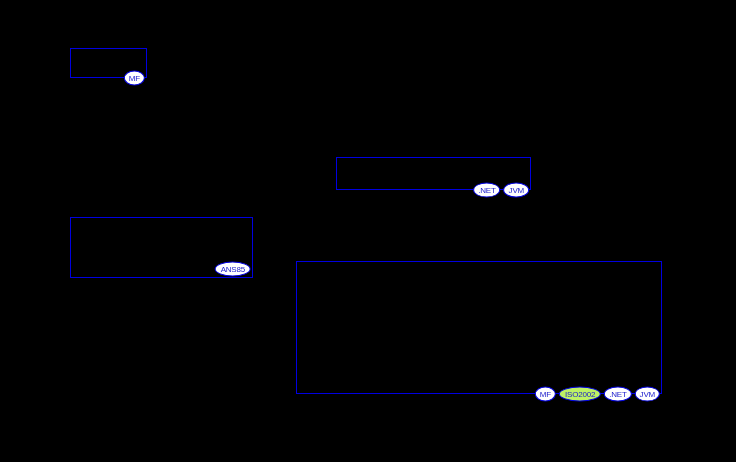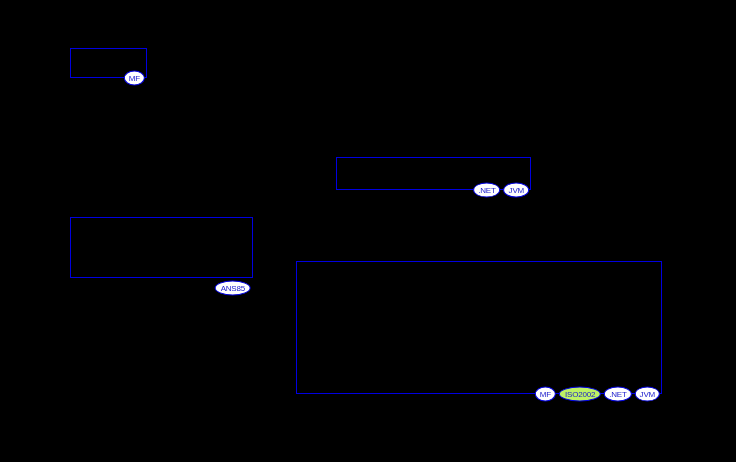--- a/index.html
+++ b/index.html
@@ -60,21 +60,21 @@
     <div class="shape" style="left: 70px; top: 48px; width: 77px; height: 30px; border-color: rgb(0, 0, 224);"></div>
     <div class="badge-row" style="left: 145px; top: 78px;">
       <span class="badge" style="background: rgb(255, 255, 255); border-color: rgb(0, 0, 224); color: rgb(26, 26, 204);">MF</span>
     </div>
     <div class="shape" style="left: 336px; top: 157px; width: 195px; height: 33px; border-color: rgb(0, 0, 224);"></div>
     <div class="badge-row" style="left: 529px; top: 190px;">
       <span class="badge" style="background: rgb(255, 255, 255); border-color: rgb(0, 0, 224); color: rgb(26, 26, 204);">.NET</span>
       <span class="badge" style="background: rgb(255, 255, 255); border-color: rgb(0, 0, 224); color: rgb(26, 26, 204);">JVM</span>
     </div>
     <div class="shape" style="left: 70px; top: 217px; width: 183px; height: 61px; border-color: rgb(0, 0, 224);"></div>
-    <div class="badge-row" style="left: 251px; top: 288px;">
+    <div class="badge-row" style="left: 251px; top: 269px;">
       <span class="badge wide" style="background: rgb(255, 255, 255); border-color: rgb(0, 0, 224); color: rgb(26, 26, 204);">ANS85</span>
     </div>
     <div class="shape" style="left: 296px; top: 261px; width: 366px; height: 133px; border-color: rgb(0, 0, 224);"></div>
     <div class="badge-row" style="left: 660px; top: 394px;">
       <span class="badge" style="background: rgb(255, 255, 255); border-color: rgb(0, 0, 224); color: rgb(26, 26, 204);">MF</span>
       <span class="badge wide" style="background: #bef264; border-color: rgb(0, 0, 224); color: rgb(26, 26, 204);">ISO2002</span>
       <span class="badge" style="background: rgb(255, 255, 255); border-color: rgb(0, 0, 224); color: rgb(26, 26, 204);">.NET</span>
       <span class="badge" style="background: rgb(255, 255, 255); border-color: rgb(0, 0, 224); color: rgb(26, 26, 204);">JVM</span>
     </div>
   </div>

